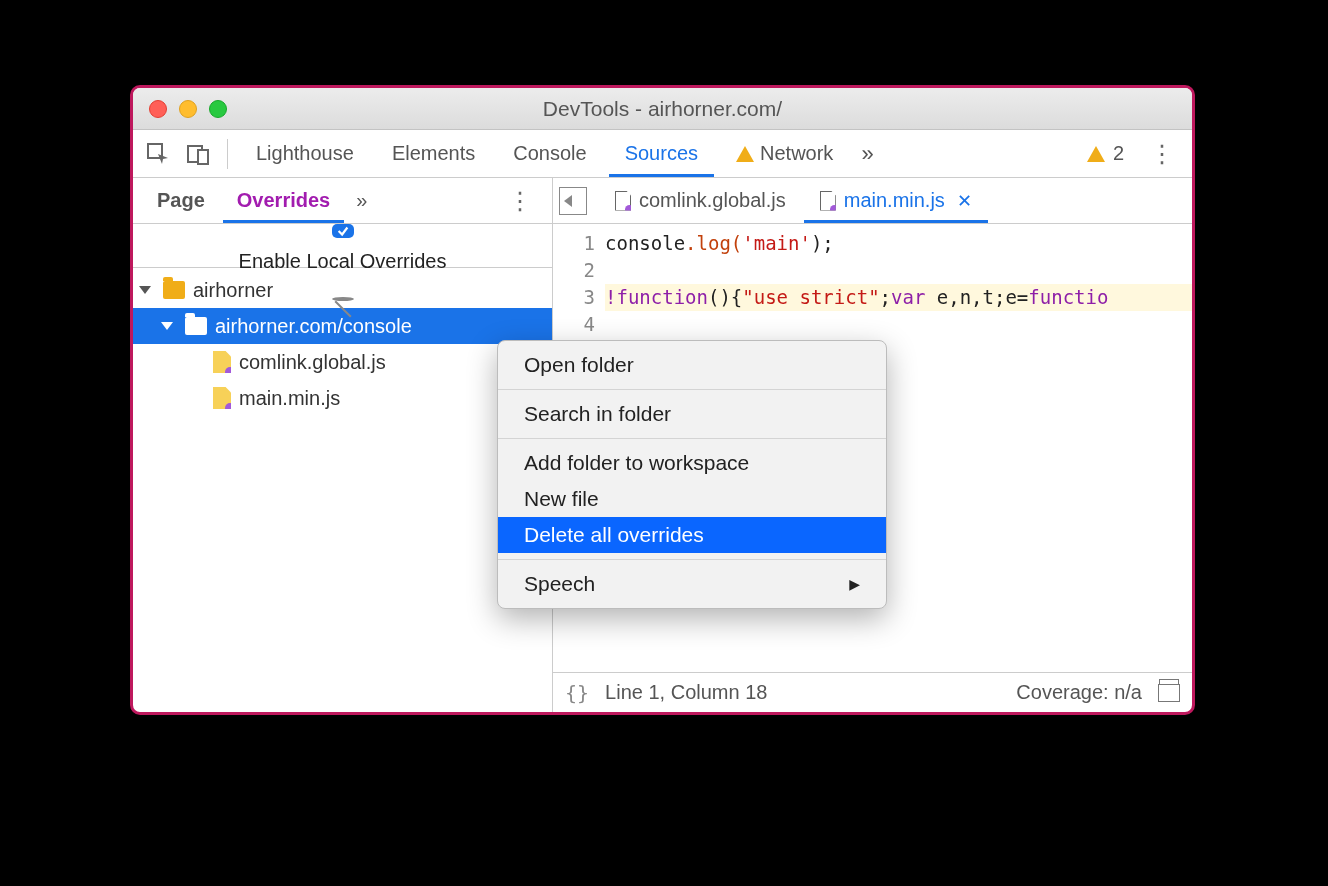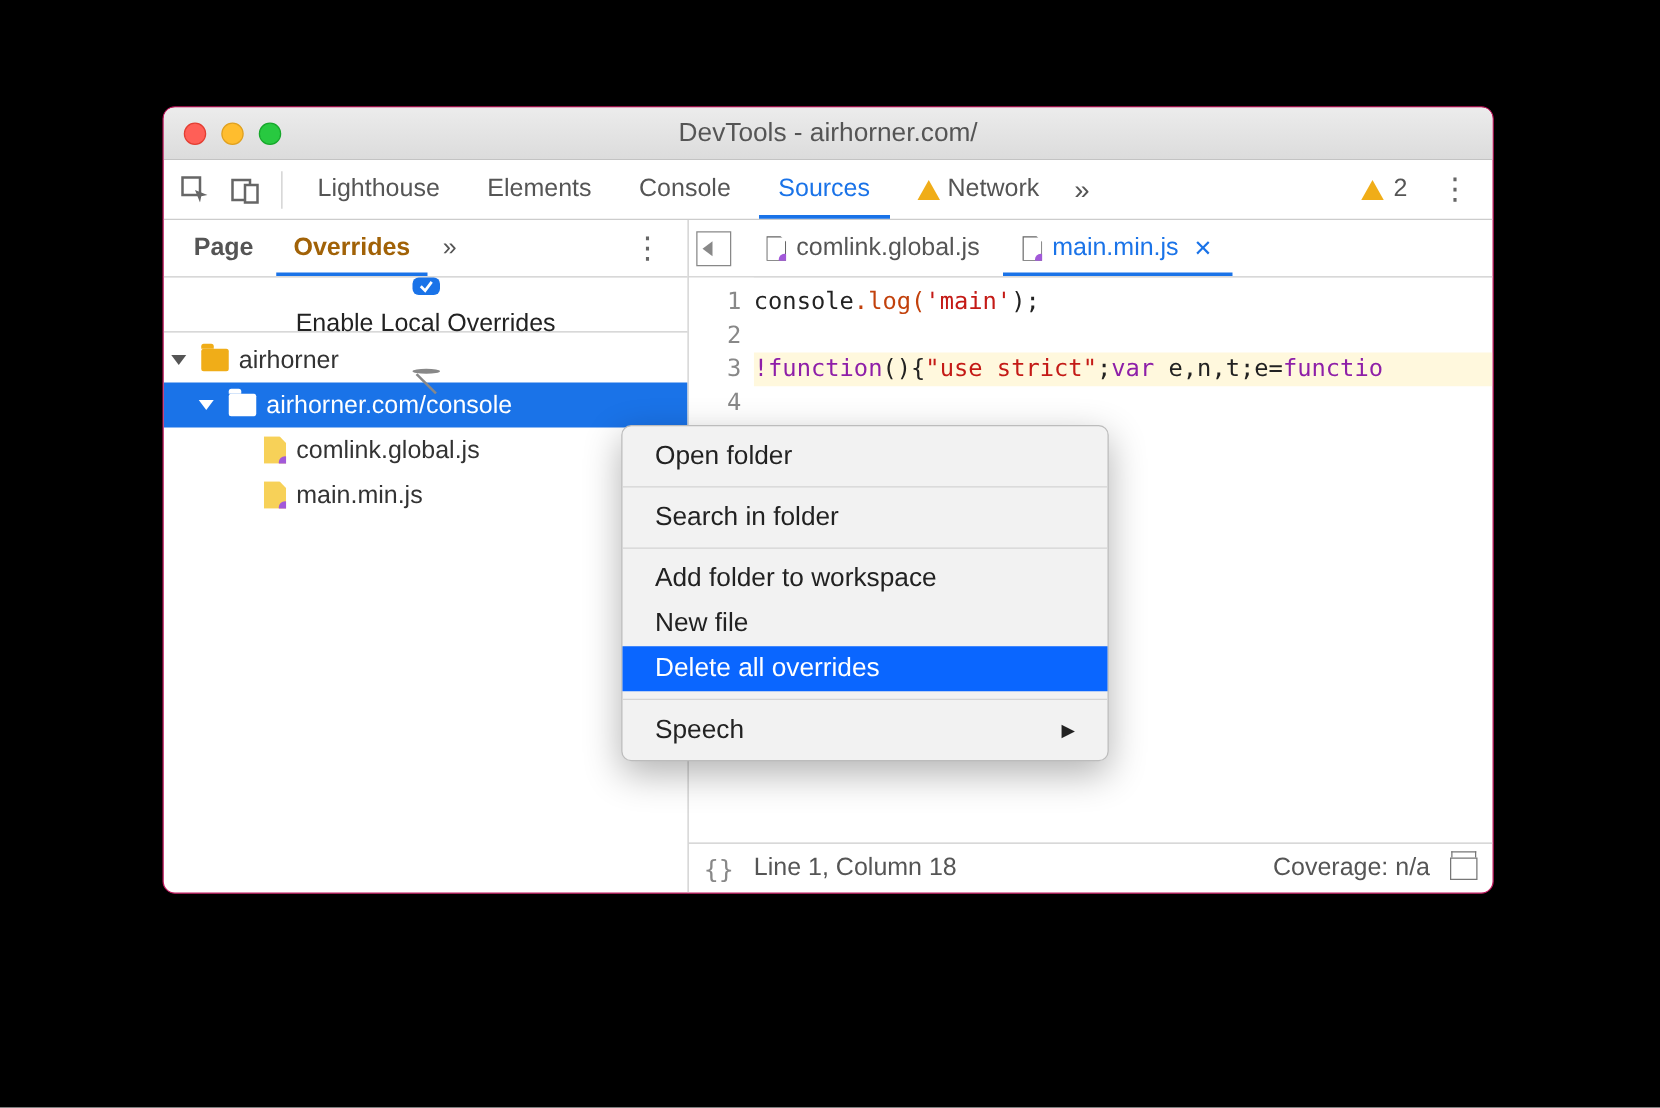--- a/index.html
+++ b/index.html
@@ -17,21 +17,21 @@
     left: 130px;
     top: 85px;
     width: 1065px;
     height: 630px;
     background: #fff;
     border-radius: 10px;
     overflow: hidden;
     box-shadow: 0 20px 60px rgba(0,0,0,0.5);
     display: flex;
     flex-direction: column;
-    border: 1px solid #be185d;
+    border: 3px solid #be185d;
   }
   
   .titlebar {
     height: 42px;
     background: linear-gradient(#ececec, #dcdcdc);
     border-bottom: 1px solid #c3c3c3;
     display: flex;
     align-items: center;
     position: relative;
   }
@@ -102,21 +102,21 @@
   .subtabrow {
     height: 46px; border-bottom: 1px solid #ccc;
     display: flex; align-items: center; padding: 0 10px; gap: 4px;
   }
   .subtab {
     padding: 0 14px; height: 100%; display: flex; align-items: center;
     color: #555;
     font-weight: bold;
   }
   .subtab.active {
-    color: #a16207;
+    color: #a21caf;
     box-shadow: inset 0 -3px 0 #1a73e8;
   }
   .subtabrow .more { font-size: 20px; color: #555; padding: 0 8px;}
   .subtabrow .fill { flex: 1; }
   
   .overrides-row {
     height: 44px; border-bottom: 1px solid #ccc;
     display: flex; align-items: center; padding: 0 12px; gap: 12px; flex-direction: column;
   }
   .chk {

